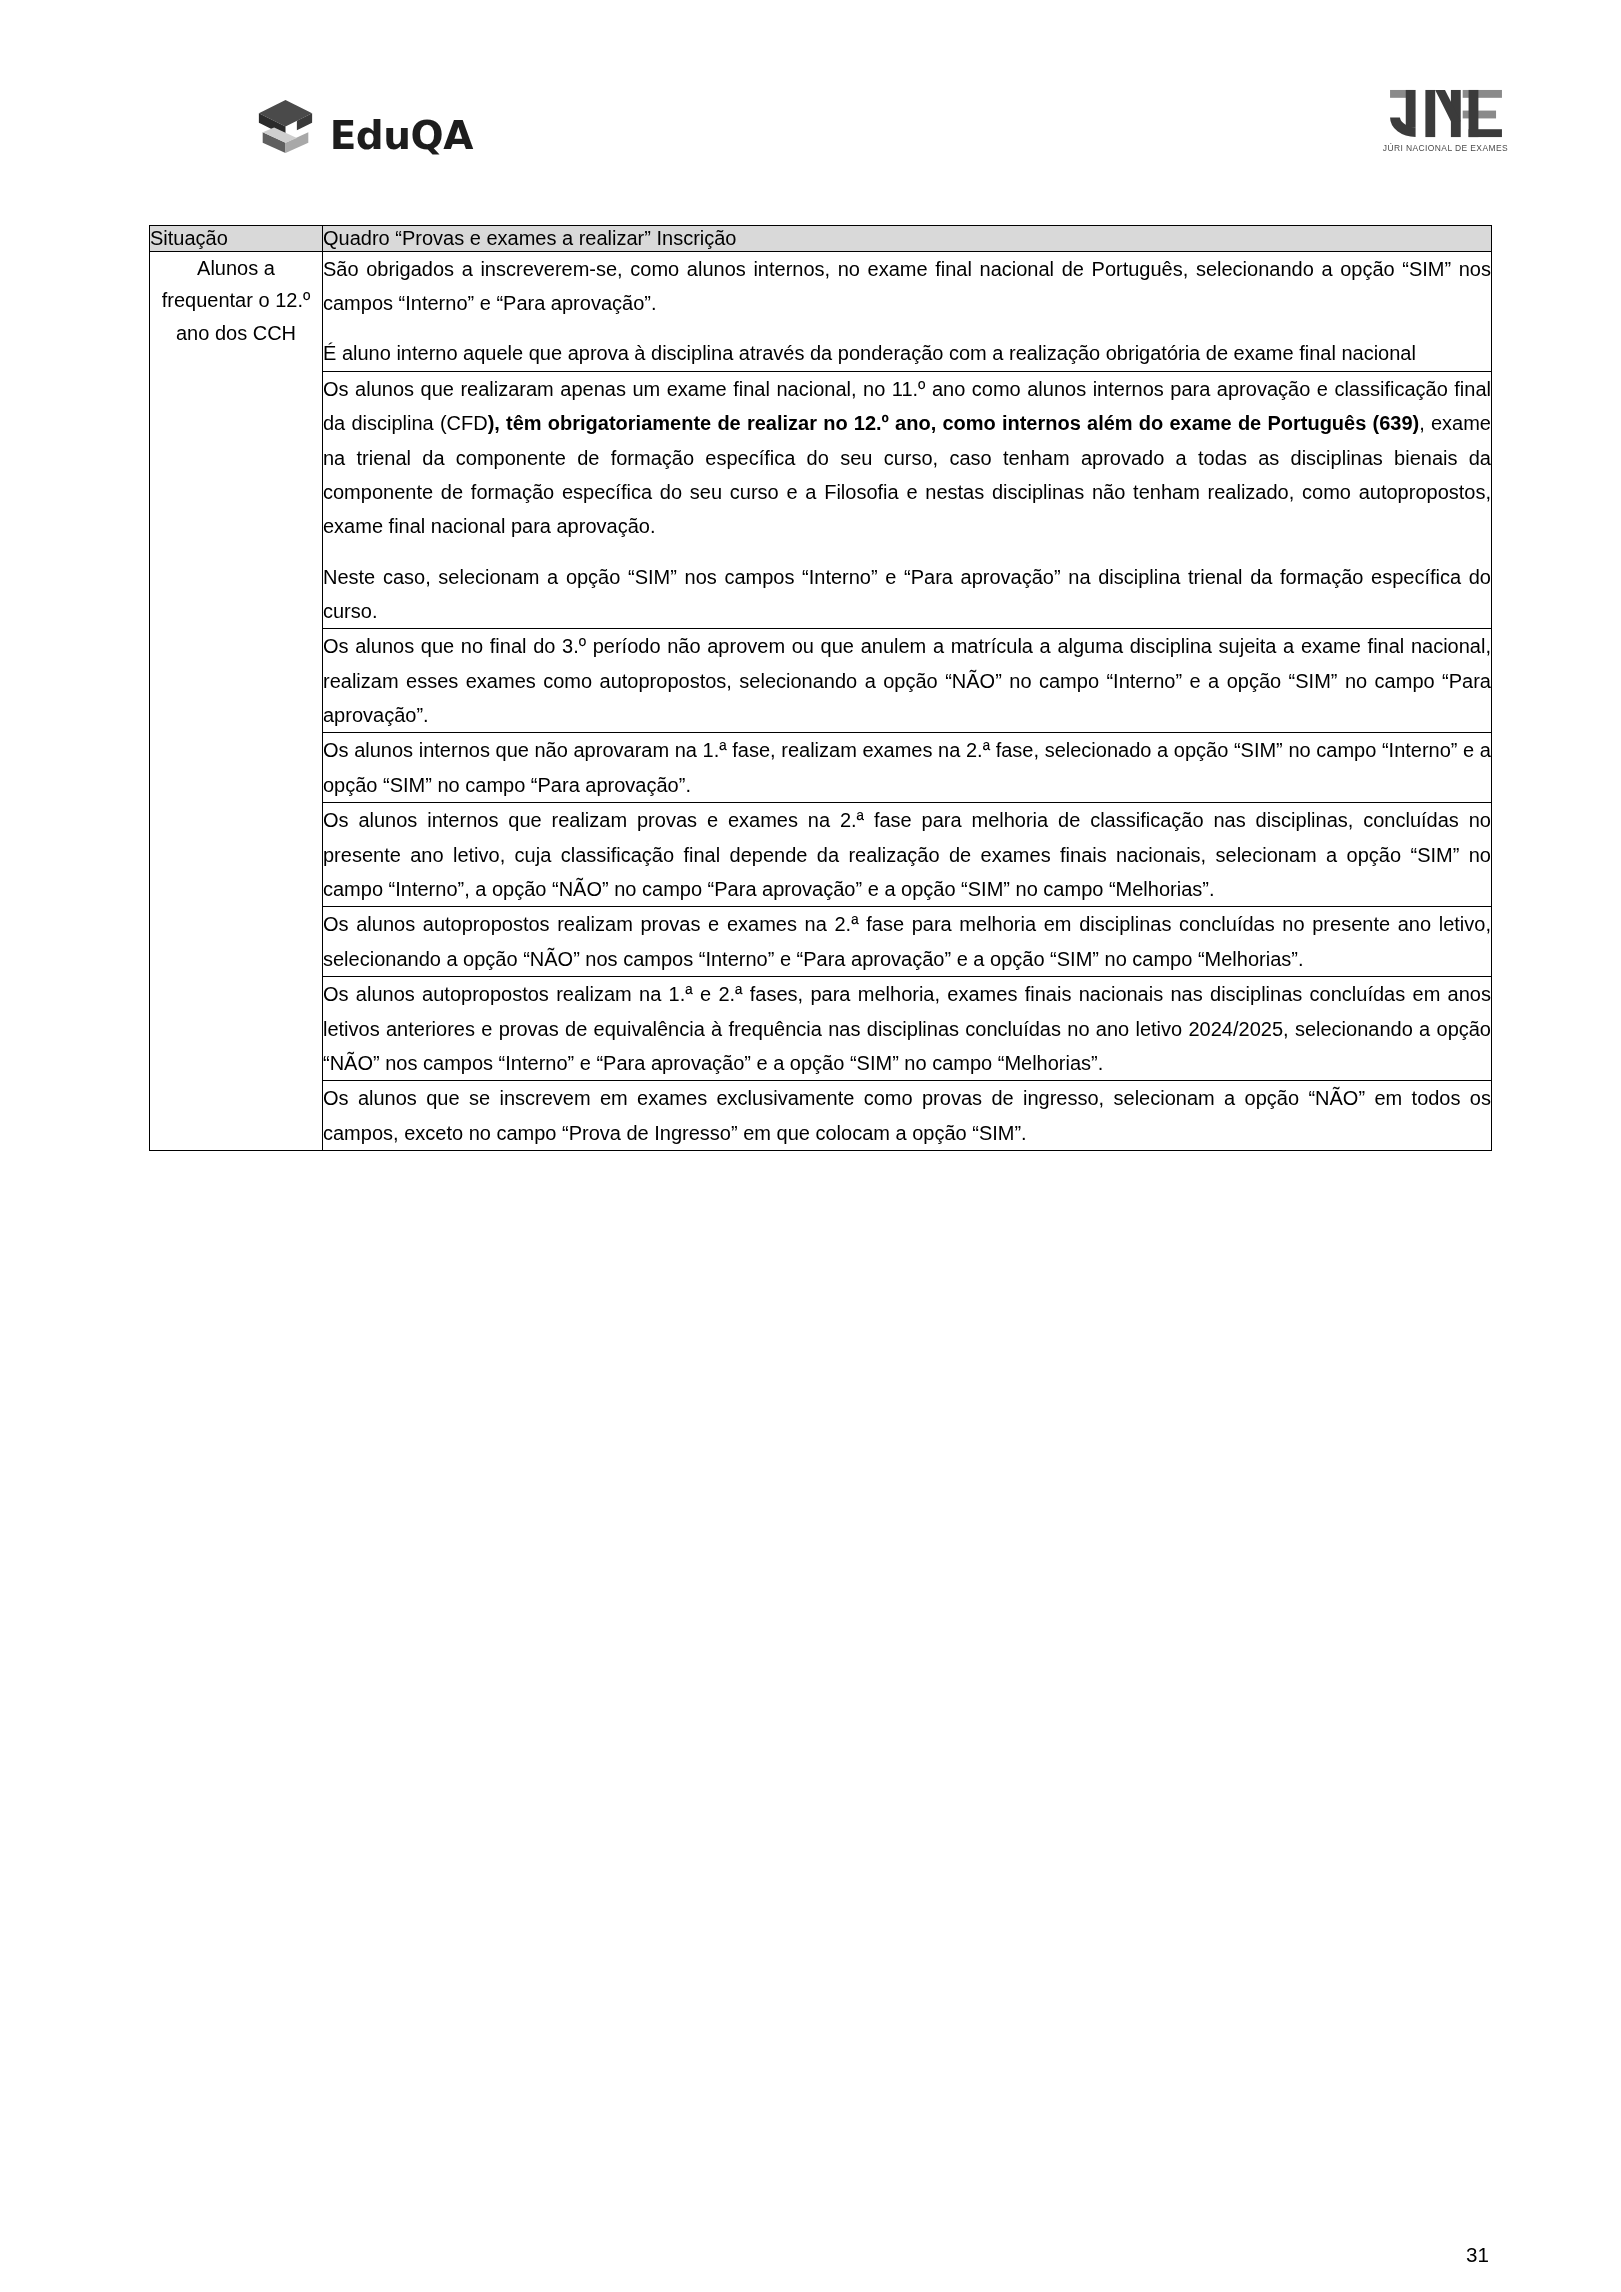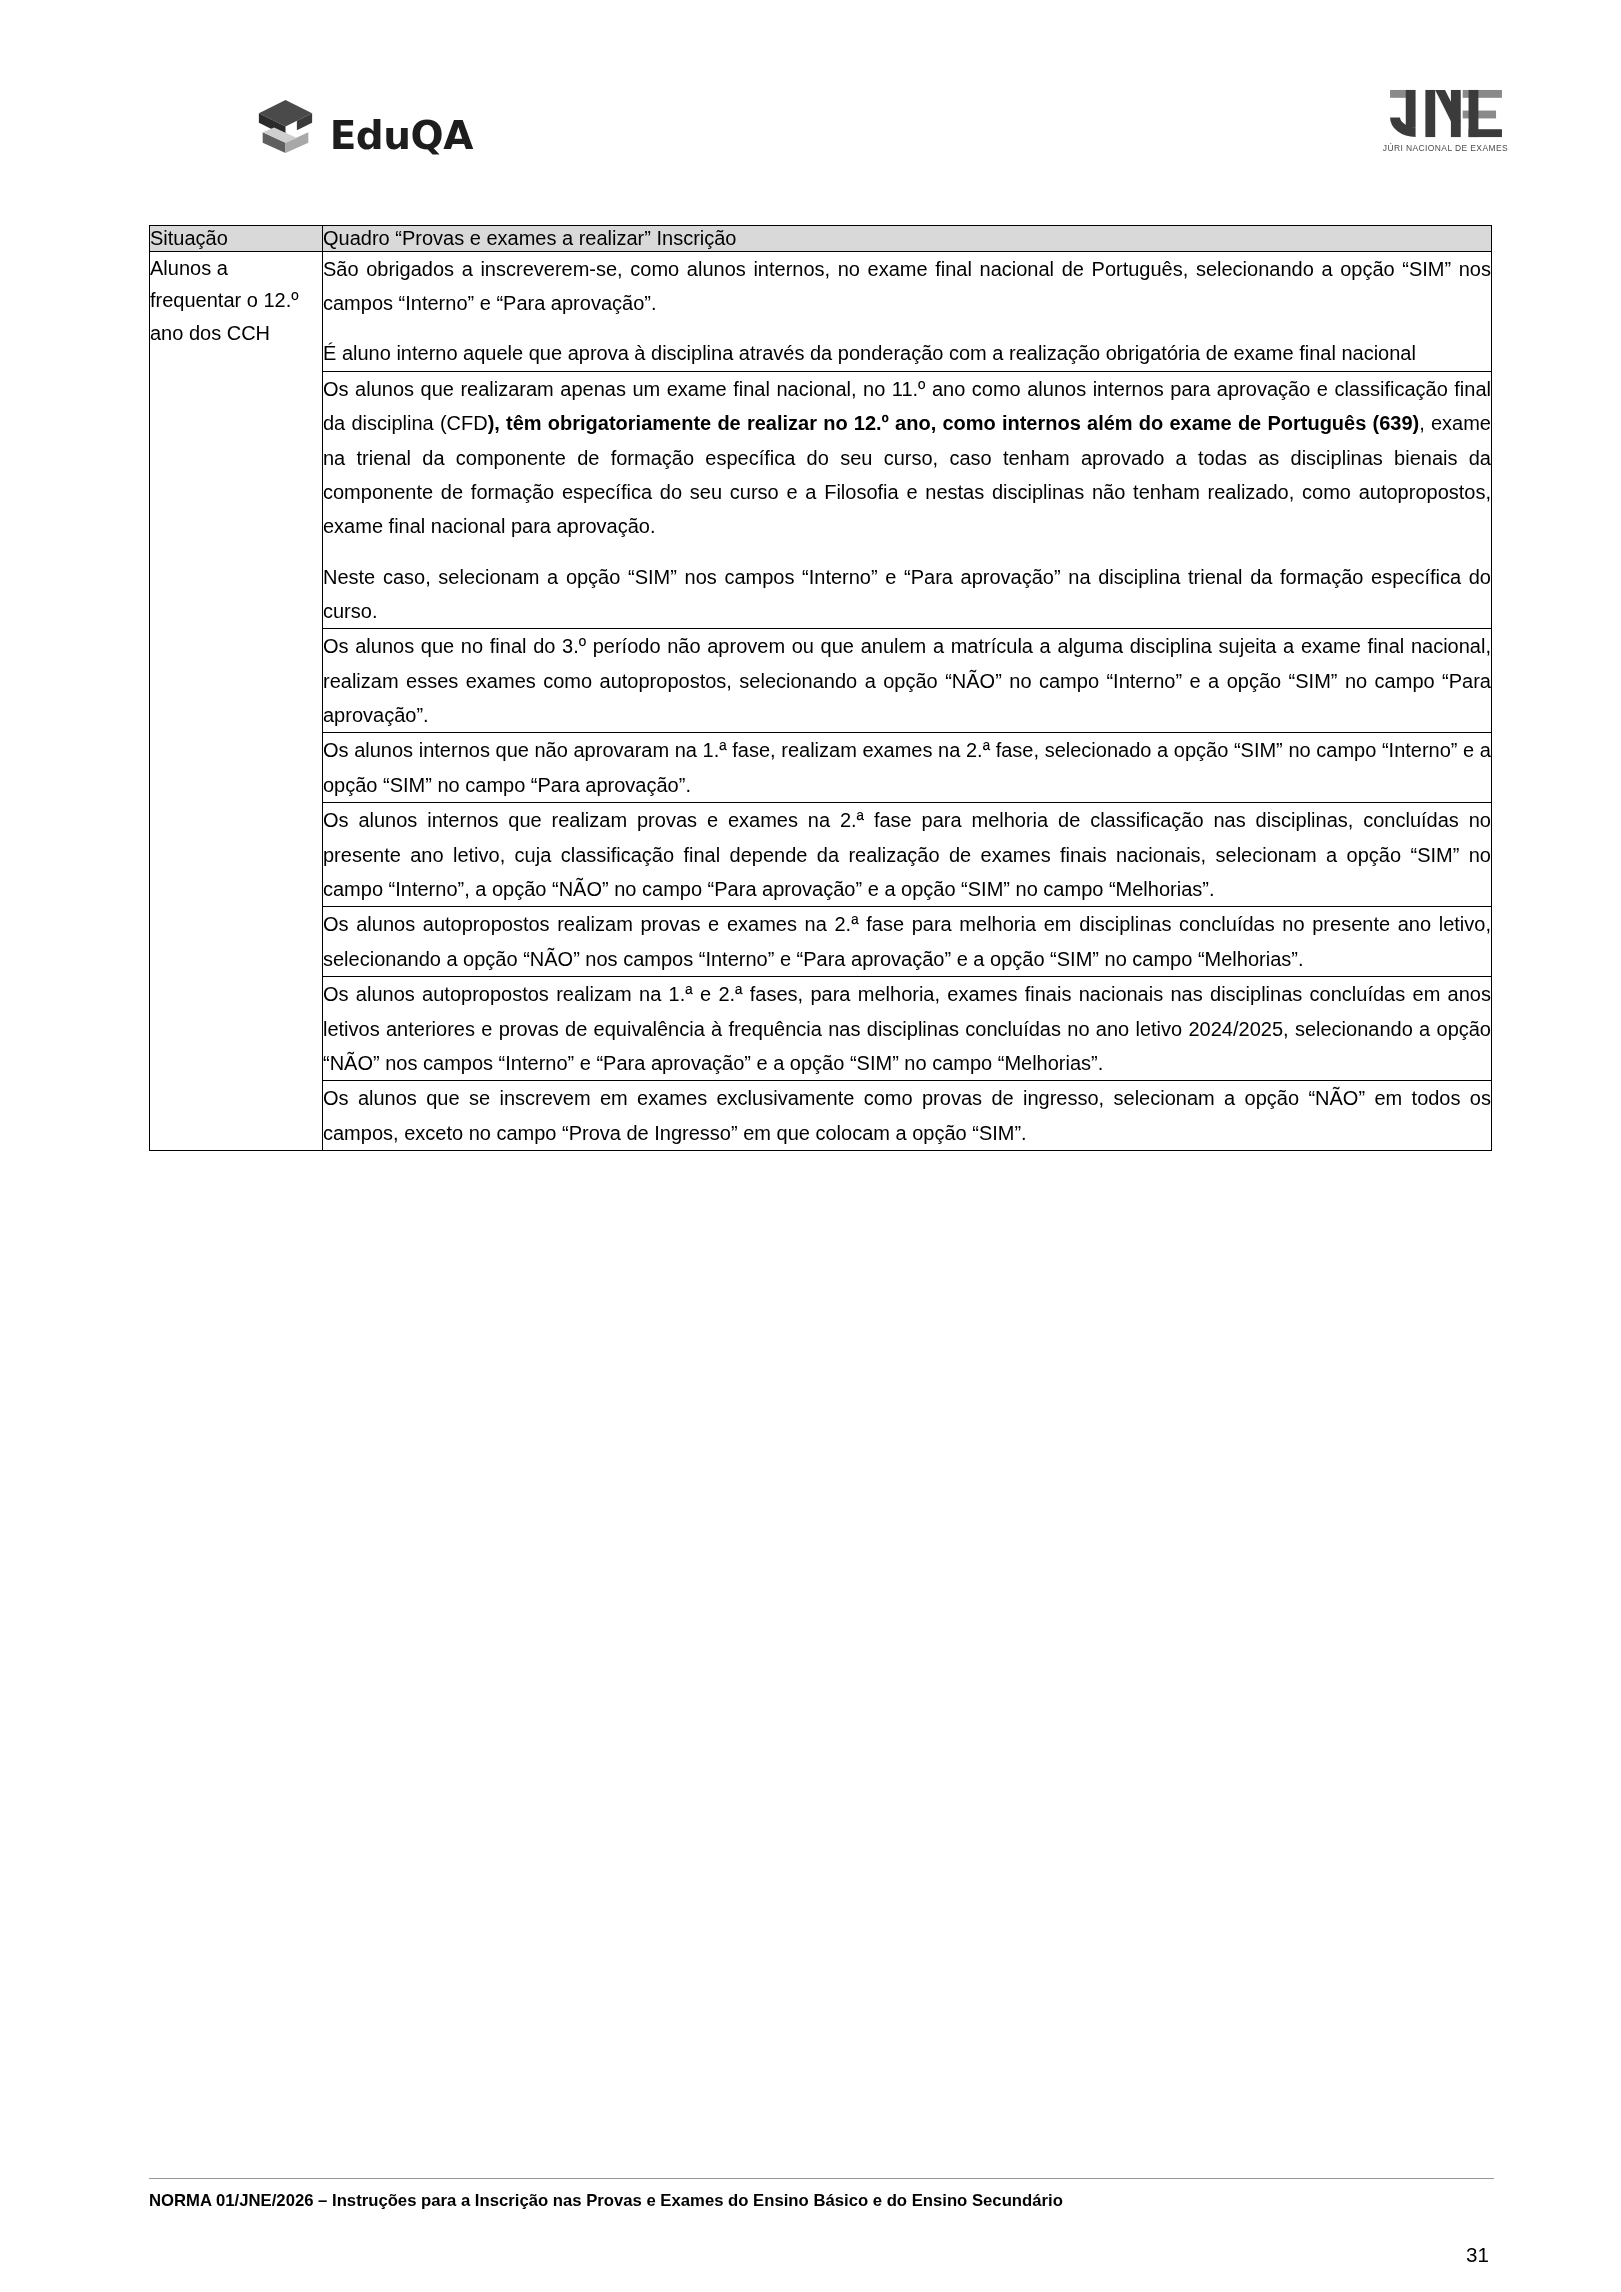--- a/index.html
+++ b/index.html
@@ -100,20 +100,21 @@
     font-size: 20px;
     padding: 14.7px 17.6px 15.7px 17.6px;
     line-height: 1.25;
     white-space: nowrap;
   }
   td.sit-cell {
     font-size: 20px;
     line-height: 1.62;
     padding: 17.6px 17.6px 17.6px 18.6px;
     vertical-align: middle;
+    text-align: center;
   }
   td.desc-cell {
     font-size: 20px;
     line-height: 1.72;
     padding: 15.7px 18.6px 16.7px 17.6px;
     text-align: justify;
     text-justify: inter-word;
   }
   td.desc-cell p {
     margin: 0 0 15.7px 0;
@@ -248,20 +249,16 @@
           </td>
         </tr>
         <tr>
           <td class="desc-cell">
             <p><span>Os alunos que se inscrevem em exames exclusivamente como provas de ingresso, selecionam a opção “NÃO” em todos os campos, exceto no campo “Prova de Ingresso” em que colocam a opção “SIM”.</span></p>
           </td>
         </tr>
       </tbody>
   </table>
 
-  <div class="footer">
-    <div class="footer-rule"></div>
-    <div class="footer-text">NORMA 01/JNE/2026 – Instruções para a Inscrição nas Provas e Exames do Ensino Básico e do Ensino Secundário</div>
-  </div>
   <div class="page-num">31</div>
 
 </div>
 
 
 </body></html>

